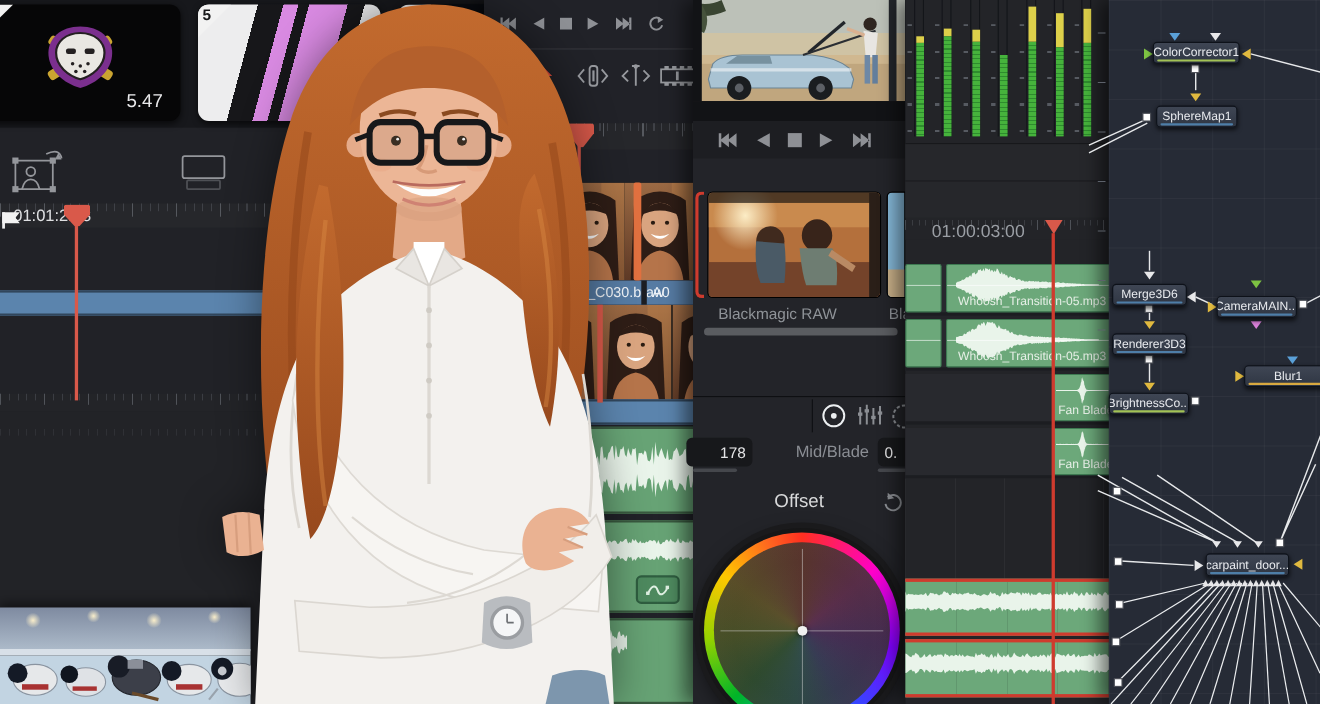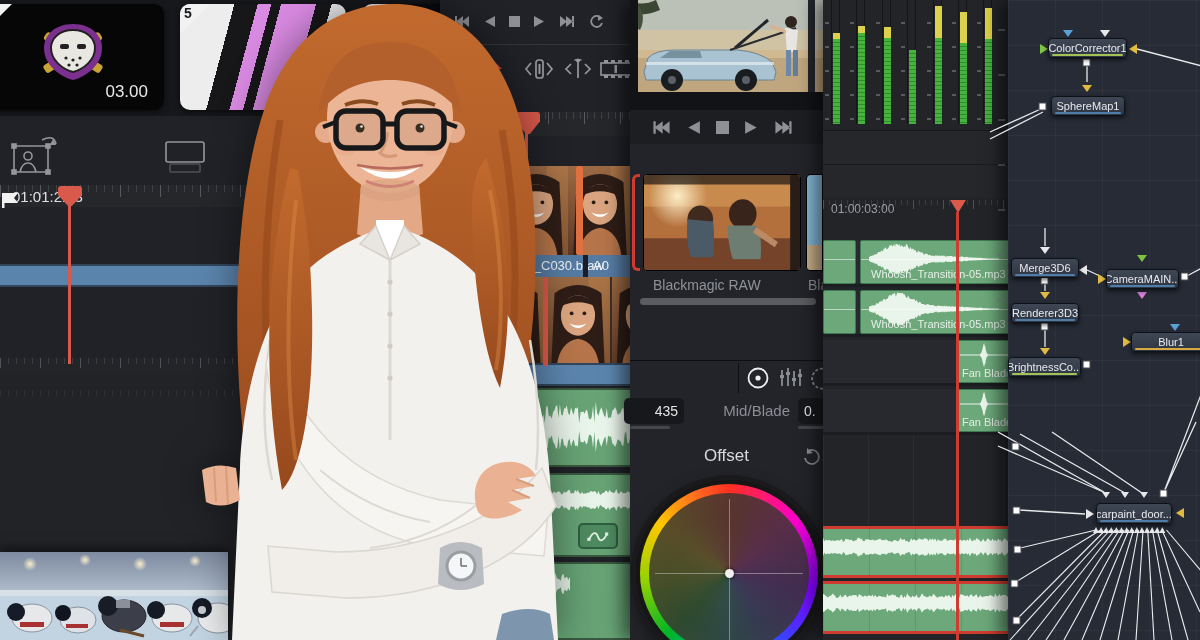--- a/index.html
+++ b/index.html
@@ -112,21 +112,21 @@
   #meters{position:absolute;left:0;top:0;width:187px;height:126px;}
   .mslot{position:absolute;top:0;width:9px;height:124px;border-left:1px solid #131519;border-right:1px solid #131519;}
   .mseg{position:absolute;left:1px;width:7px;}
   .mdash{position:absolute;top:22px;width:4px;height:102px;
     background:repeating-linear-gradient(180deg,#565a61 0 2px,transparent 2px 24px);}
   .lanes{position:absolute;left:0;top:130px;width:187px;height:68px;background:#26272b;border-top:1px solid #17181b;}
   .lanes::before{content:"";position:absolute;left:0;top:33px;width:100%;height:1px;background:#1a1b1e;}
   .rulerF{position:absolute;left:0;top:200px;width:187px;height:18px;
     background:repeating-linear-gradient(90deg,#4e5157 0 1px,transparent 1px 30px) top/100% 9px no-repeat,
                repeating-linear-gradient(90deg,#3a3c41 0 1px,transparent 1px 6px) top/100% 5px no-repeat,#232428;}
-  .tcF{position:absolute;left:8px;top:202px;color:#9a9ea4;font-size:12px;z-index:2;}
+  .tcF{position:absolute;left:24px;top:202px;color:#9a9ea4;font-size:16px;z-index:2;}
   .ph-triF{position:absolute;left:127px;top:200px;width:0;height:0;z-index:5;
     border-left:8px solid transparent;border-right:8px solid transparent;border-top:13px solid #d9594a;}
   .ph-lineF{position:absolute;left:133px;top:212px;width:3px;height:428px;background:#cf3b2e;z-index:5;}
   .ftrack{position:absolute;left:0;width:187px;background:#28292e;border-bottom:3px solid #1c1d21;}
   .fclip{position:absolute;top:0;height:100%;background:#6ca87a;border:1px solid #3e7a52;border-radius:2px;}
   .fclip .lbl{position:absolute;left:10px;bottom:3px;color:#e6efe6;font-size:11px;white-space:nowrap;}
   .fclip .axis{position:absolute;left:0;right:0;top:18px;height:1px;background:rgba(255,255,255,.55);}
   .darkzone{position:absolute;left:0;top:435px;width:187px;height:91px;background:#232428;
     background-image:repeating-linear-gradient(90deg,rgba(255,255,255,.045) 0 1px,transparent 1px 45px);}
   .bigclip{position:absolute;left:0;width:187px;background:#6ca87a;border-top:3px solid #cf3b2e;border-bottom:3px solid #cf3b2e;
@@ -192,21 +192,21 @@
           <path d="M45,4 C63,4 74,15 74,28 C74,44 60,56 45,60 C30,56 16,44 16,28 C16,15 27,4 45,4 Z" fill="#7b2f8e"></path>
           <path d="M45,10 C58,10 67,18 67,28 C67,40 56,49 45,52 C34,49 23,40 23,28 C23,18 32,10 45,10 Z" fill="#e9e7e2" stroke="#242021" stroke-width="2"></path>
           <rect x="32" y="24" width="9" height="5" rx="2" fill="#242021"></rect>
           <rect x="49" y="24" width="9" height="5" rx="2" fill="#242021"></rect>
           <circle cx="38" cy="38" r="1.6" fill="#242021"></circle>
             <circle cx="45" cy="40" r="1.6" fill="#242021"></circle>
             <circle cx="52" cy="38" r="1.6" fill="#242021"></circle>
           <circle cx="41" cy="45" r="1.6" fill="#242021"></circle>
             <circle cx="49" cy="45" r="1.6" fill="#242021"></circle>
         </svg>
-        <span class="dur">03.00</span>
+        <span class="dur">5.47</span>
         <span class="corner"></span>
       </div>
       <div class="thumb t-5">
         <span class="corner"></span>
         <span class="num">5</span>
       </div>
       <div class="thumb t-6">
         <svg width="118" height="106" viewBox="0 0 118 106">
           <rect width="118" height="106" fill="#0b0d13"></rect>
           <circle cx="72" cy="52" r="30" fill="#1d4fae"></circle>
@@ -479,21 +479,21 @@
         <rect x="2" y="9" width="4" height="3" fill="#8b8e93"></rect>
           <rect x="8" y="6" width="4" height="3" fill="#8b8e93"></rect>
         <rect x="14" y="12" width="4" height="3" fill="#8b8e93"></rect>
           <rect x="20" y="8" width="4" height="3" fill="#8b8e93"></rect>
       </svg>
       <svg class="abs" style="left:180px;top:5px" width="24" height="24" viewBox="0 0 24 24">
         <path d="M21,8 A10,10 0 1 0 22,14" stroke="#8b8e93" stroke-width="1.8" fill="none" stroke-dasharray="3 2"></path>
       </svg>
     </div>
     <div class="valrow">
-      <div class="valbox vb-l">435</div>
+      <div class="valbox vb-l">178</div>
       <span class="mdlabel">Mid/Blade</span>
       <div class="valbox vb-r">0.</div>
       <div class="vbar" style="left:0;width:40px"></div>
       <div class="vbar" style="left:168px;width:26px"></div>
     </div>
     <div class="offrow">
       <span class="offlabel">Offset</span>
       <svg class="abs" style="left:172px;top:2px" width="20" height="20" viewBox="0 0 20 20">
         <path d="M5,4 A7,7 0 1 1 3,10" stroke="#8b8e93" stroke-width="1.7" fill="none"></path>
           <path d="M5,0 L5,6 L11,5 Z" fill="#8b8e93"></path>

